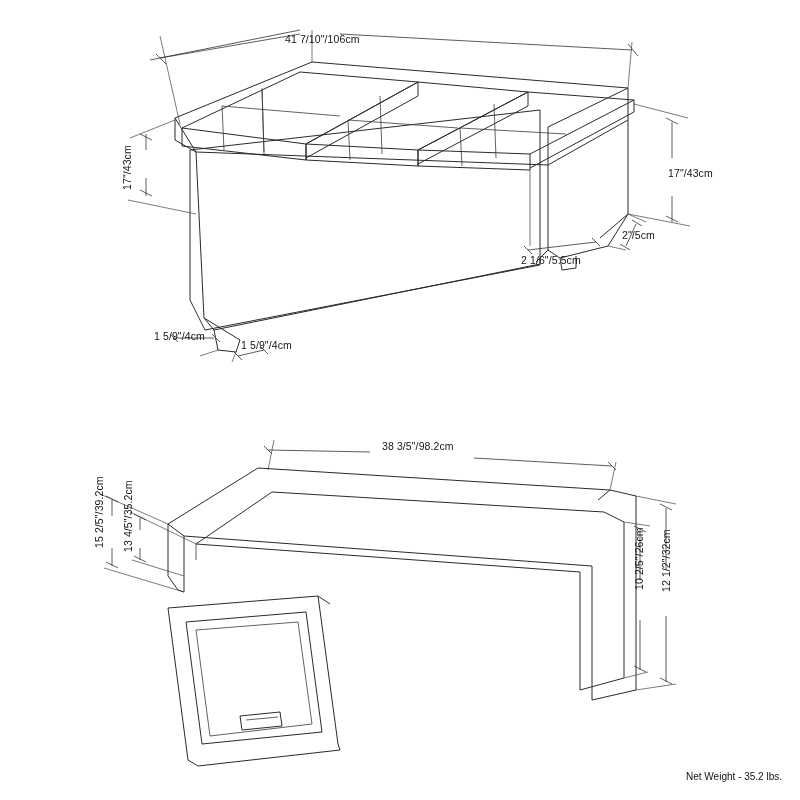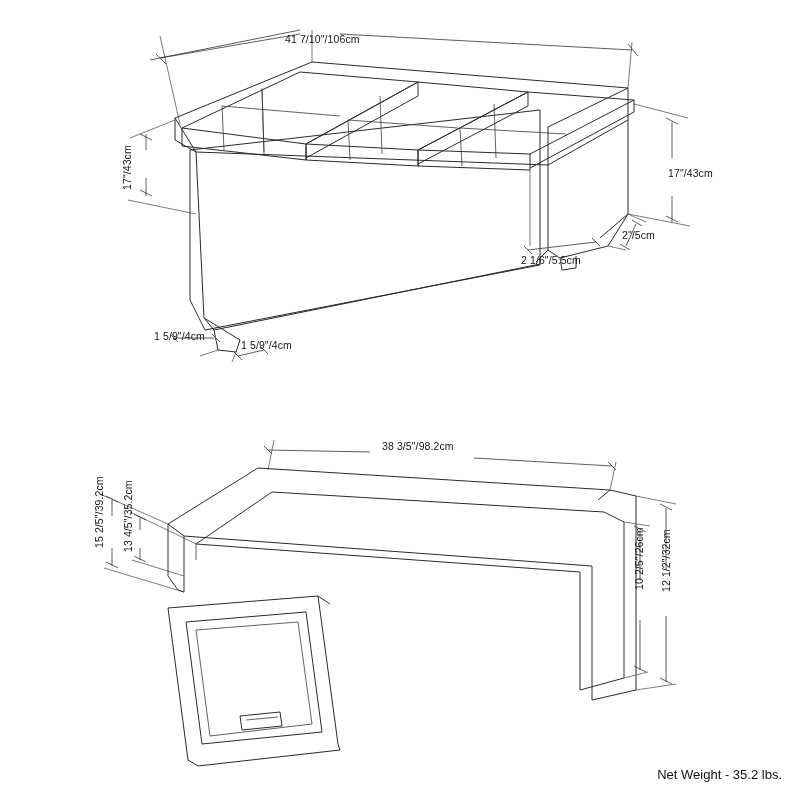--- a/index.html
+++ b/index.html
@@ -34,21 +34,21 @@
     color: #141414;
     white-space: nowrap;
     letter-spacing: 0.1px;
     line-height: 1;
   }
   .rot90 { transform: rotate(-90deg); transform-origin: left top; }
   #net-weight {
     position: absolute;
     right: 18px;
     bottom: 18px;
-    font-size: 13px;
+    font-size: 10px;
     color: #111;
     white-space: nowrap;
   }
   .ln { fill: none; stroke: #2b2b2b; stroke-width: 1; }
   .ln-thin { fill: none; stroke: #3a3a3a; stroke-width: 0.8; }
   .ext { fill: none; stroke: #444; stroke-width: 0.7; }
   .arrowline { fill: none; stroke: #333; stroke-width: 0.8; }
   .tick { stroke: #333; stroke-width: 0.8; }
 </style>
 </head>

